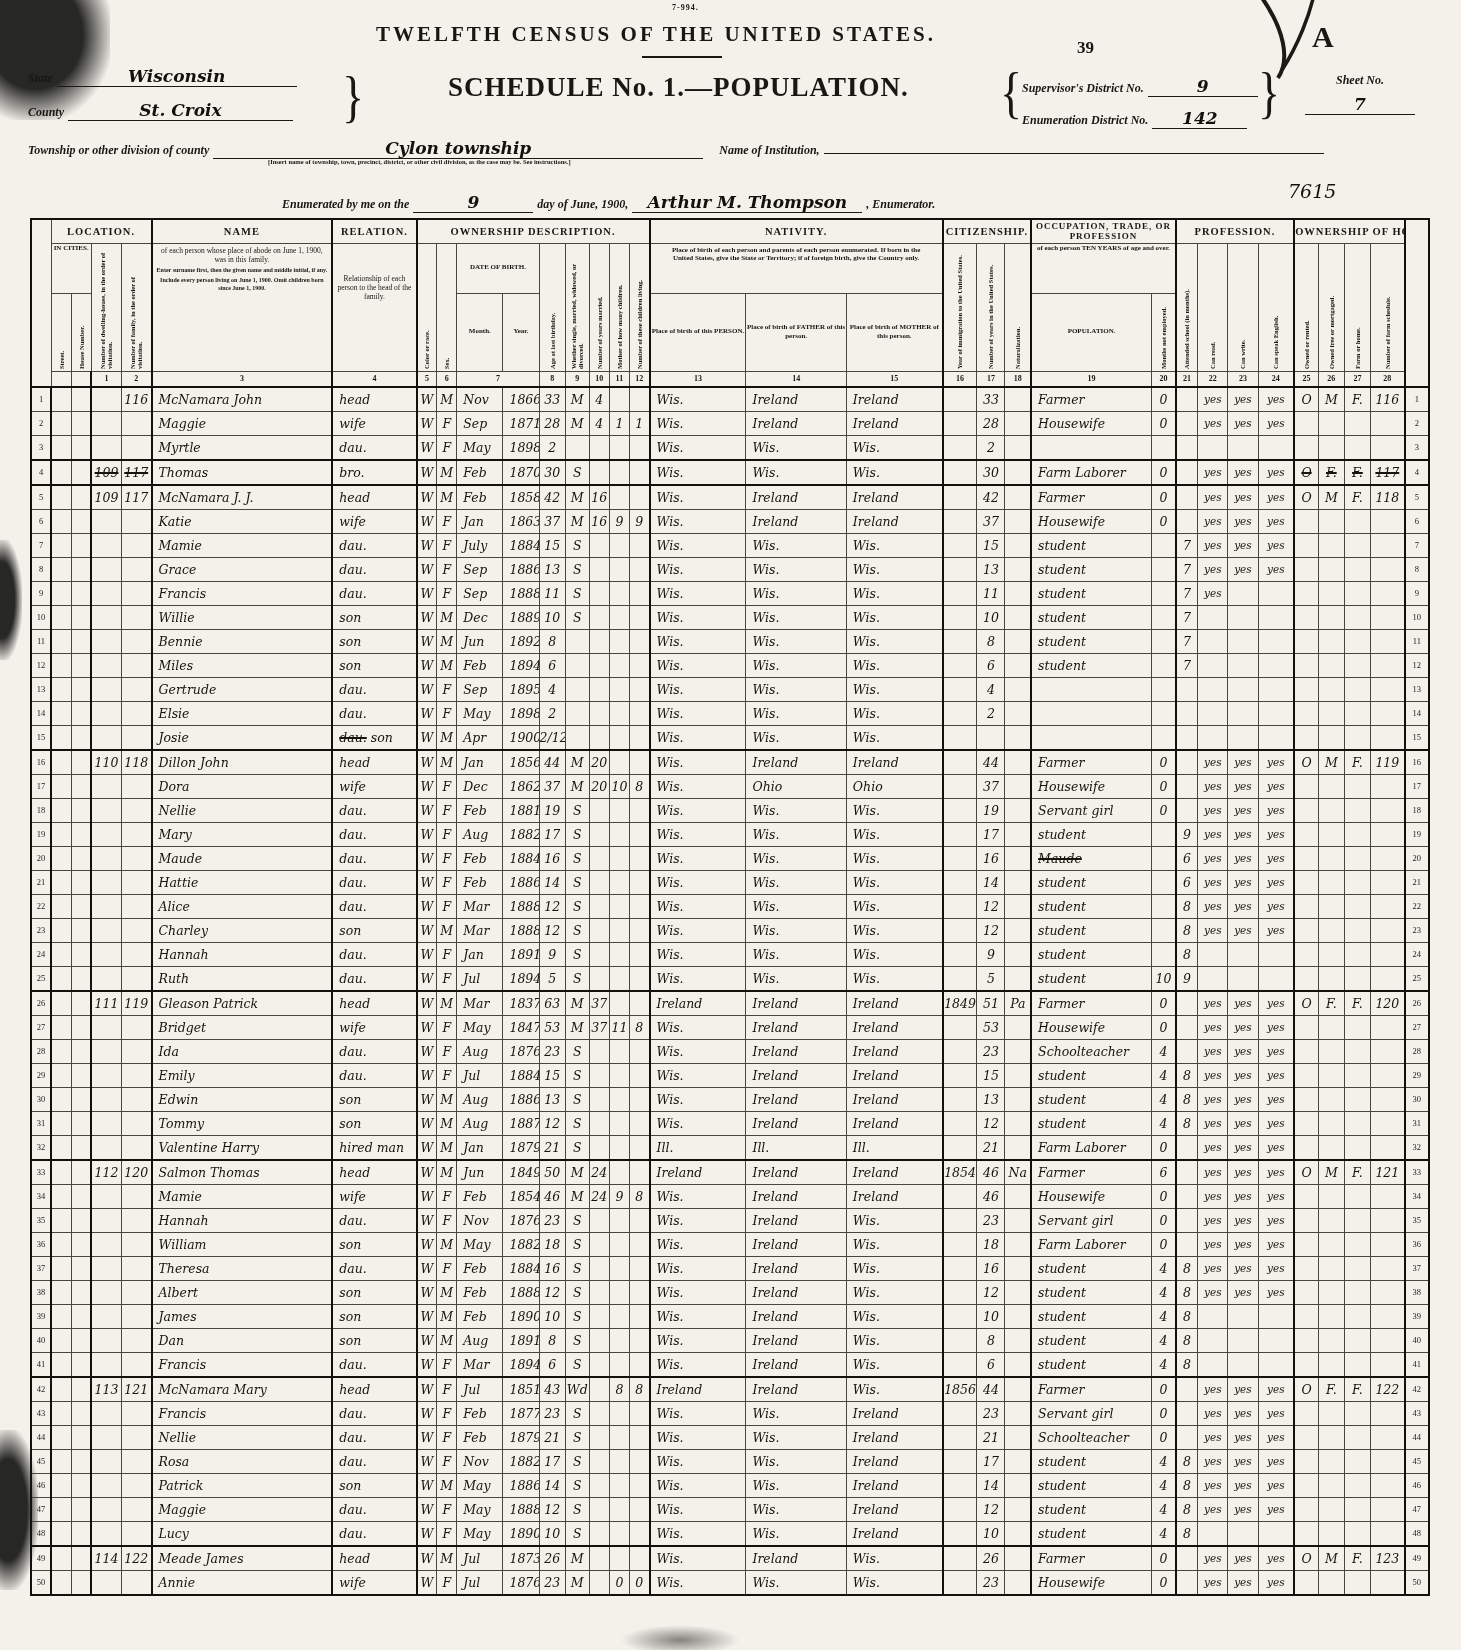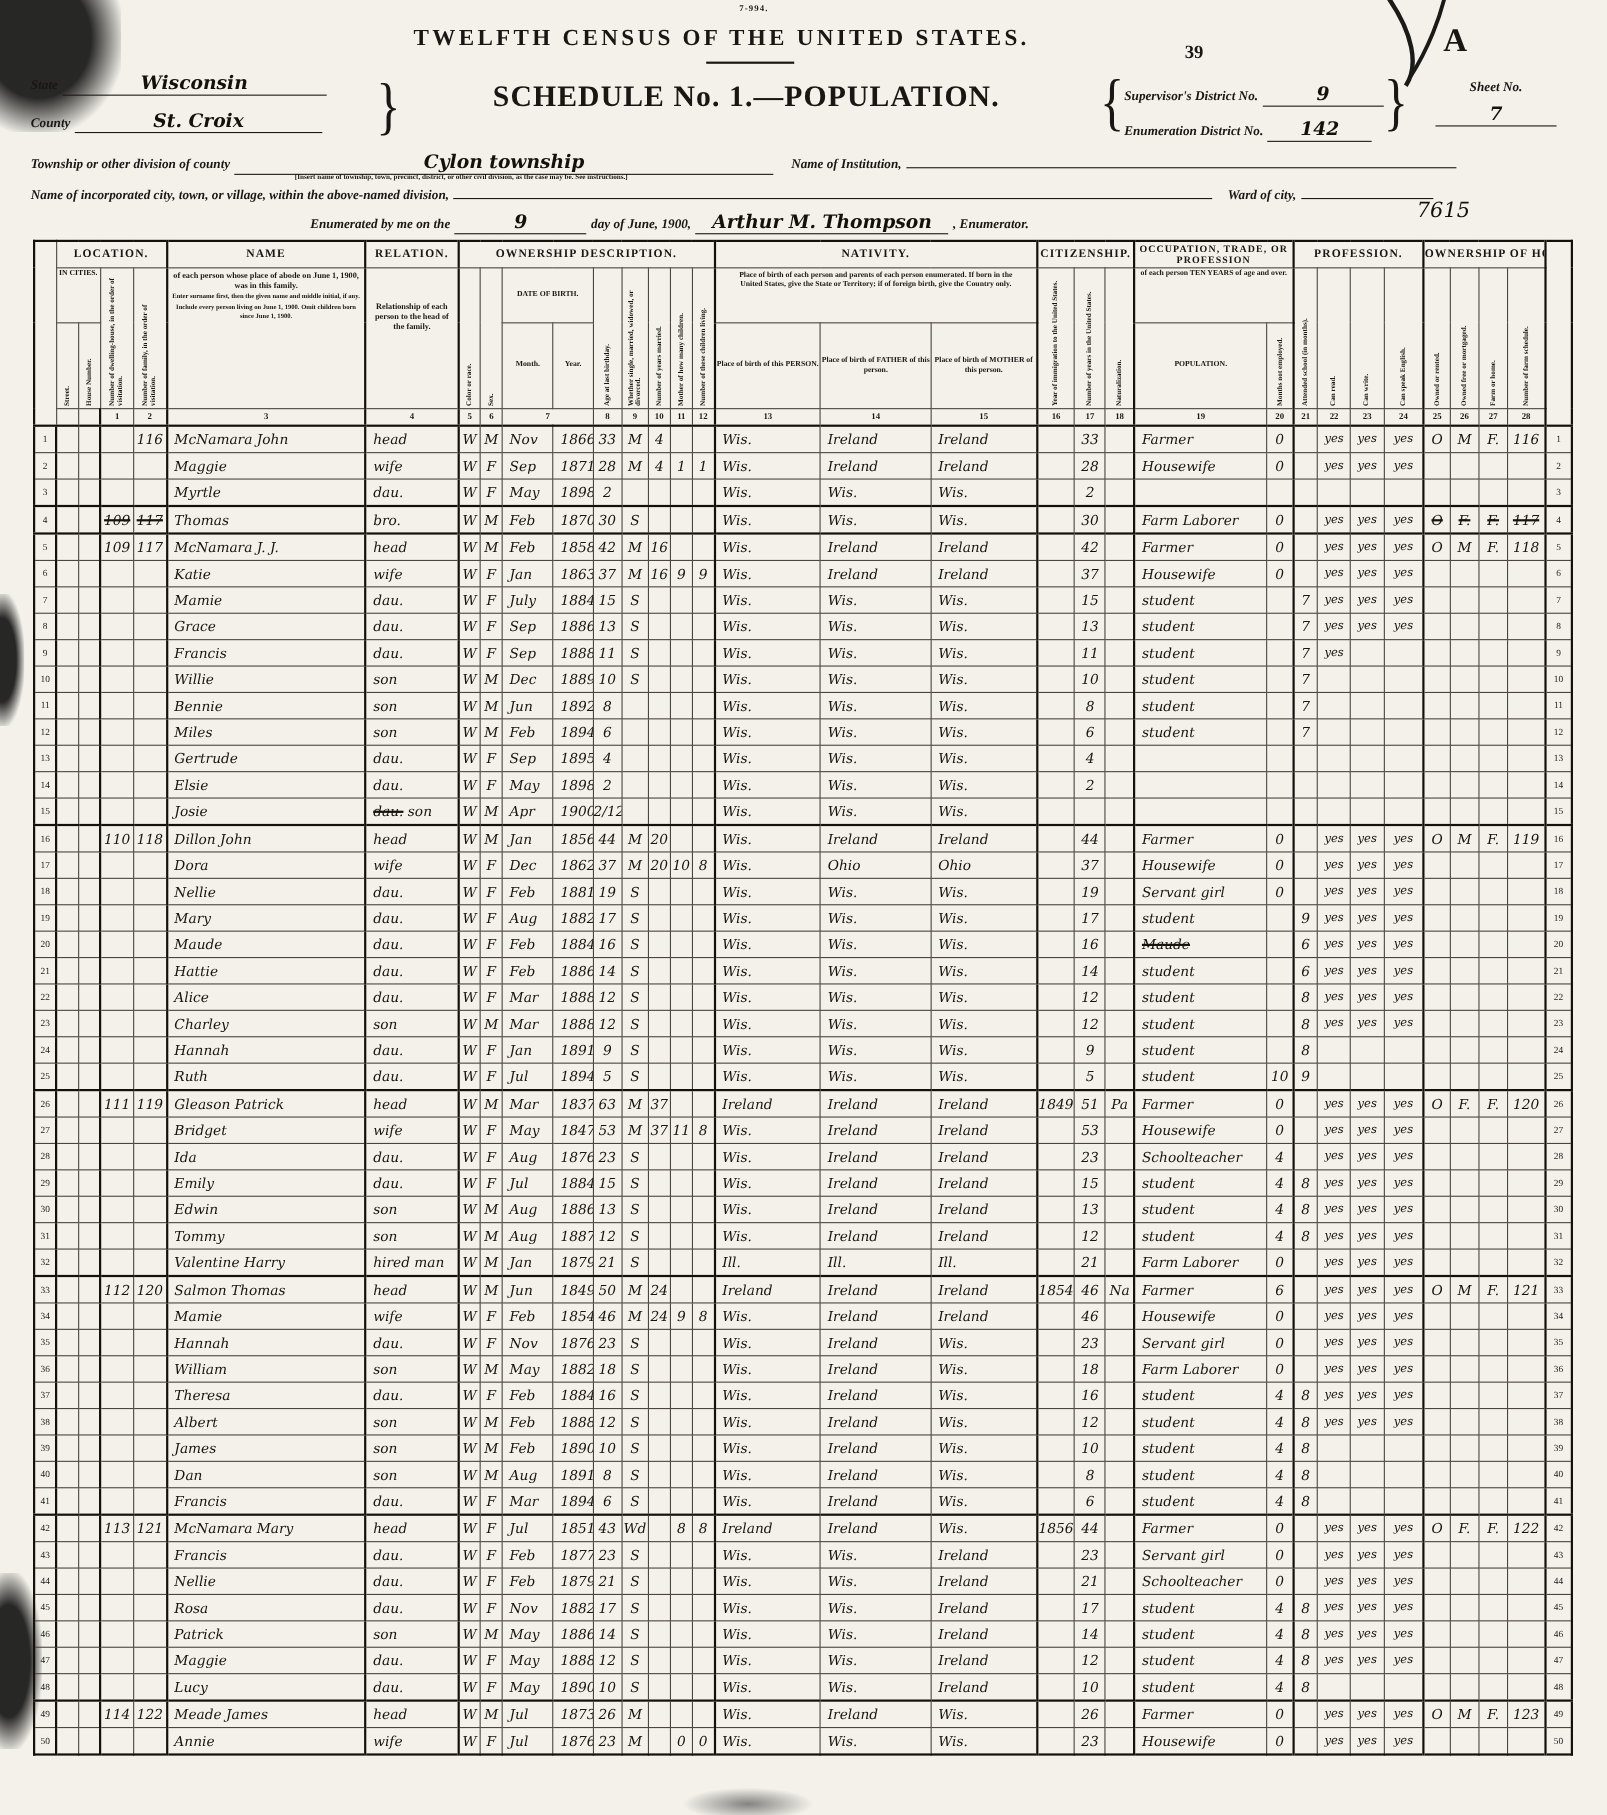--- a/index.html
+++ b/index.html
@@ -23,21 +23,21 @@
   .uline{display:inline-block;border-bottom:1.3px solid #1c1912;text-align:center;font-weight:bold;}
   .hw{font-family:"DejaVu Serif",serif;font-style:italic;color:#14110c;}
   .hwbig{font-size:17px;}
   
   table{border-collapse:collapse;table-layout:fixed;}
   #census{position:absolute;left:30px;top:218px;width:1400px;border:2.5px solid #14110c;}
   td,th{border:1px solid #4a463d;padding:0;margin:0;overflow:hidden;white-space:nowrap;}
   th{font-weight:bold;}
   .gt{font-size:10.5px;letter-spacing:1px;text-align:center;}
   .namecell{vertical-align:top;text-align:center;padding:2px 4px;white-space:normal;}
-  .namecell .t2{font-size:7.5px;font-weight:bold;line-height:1.25;}
+  .namecell .t2{font-size:7.5px;font-weight:normal;line-height:1.25;}
   .namecell .t3{font-size:6px;font-weight:bold;line-height:1.2;margin-top:3px;}
   .vert{writing-mode:vertical-rl;transform:rotate(180deg);font-size:6.5px;font-weight:bold;
         line-height:1.1;white-space:normal;text-align:left;height:118px;margin:2px auto;display:block;}
   .vcell{vertical-align:bottom;text-align:center;}
   .subh{font-size:7px;font-weight:bold;white-space:normal;text-align:center;vertical-align:middle;line-height:1.3;}
   .desc{font-size:7px;font-weight:bold;white-space:normal;text-align:center;vertical-align:top;padding:2px 16px;}
   .numrow td{font-size:8px;font-weight:bold;text-align:center;height:14px;border-bottom:2px solid #14110c;}
   
   tbody td{height:23px;font-size:12.5px;}
   td.ln{font-size:8.5px;text-align:center;font-family:"Liberation Serif",serif;font-style:normal;color:#222;}
@@ -100,26 +100,20 @@
     </div>
 
     <div class="abs" style="left:28px;top:138px;">
       <span class="lbl2">Township or other division of county</span>
       <span class="uline" style="width:490px;"><span class="hw hwbig">Cylon township</span></span>
       <span class="lbl2" style="margin-left:12px;">Name of Institution,</span>
       <span class="uline" style="width:500px;"></span>
     </div>
     <div class="abs tiny" style="left:268px;top:158px;">[Insert name of township, town, precinct, district, or other civil division, as the case may be.  See instructions.]</div>
 
-    <div class="abs" style="left:28px;top:168px;">
-      <span class="lbl2">Name of incorporated city, town, or village, within the above-named division,</span>
-      <span class="uline" style="width:690px;"></span>
-      <span class="lbl2" style="margin-left:10px;">Ward of city,</span>
-      <span class="uline" style="width:120px;"></span>
-    </div>
 
     <div class="abs" style="left:282px;top:192px;">
       <span class="lbl2">Enumerated by me on the</span>
       <span class="uline" style="width:120px;"><span class="hw hwbig">9</span></span>
       <span class="lbl2">day of June, 1900,</span>
       <span class="uline" style="width:230px;"><span class="hw hwbig">Arthur M. Thompson</span></span>
       <span class="lbl2">, Enumerator.</span>
     </div>
     <div class="abs hw" style="left:1288px;top:180px;font-size:19px;">7615</div>
   </div>

